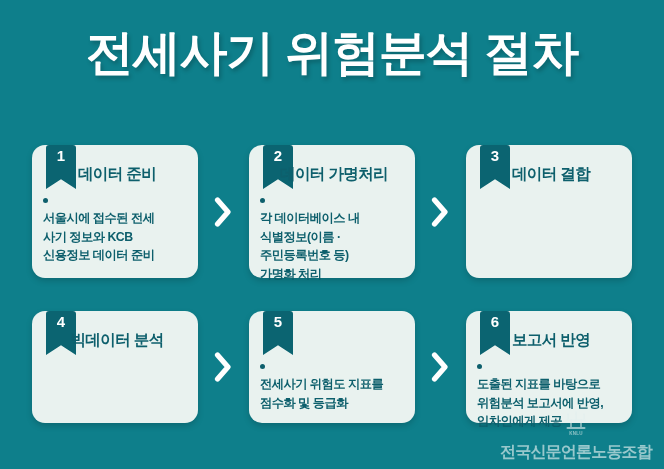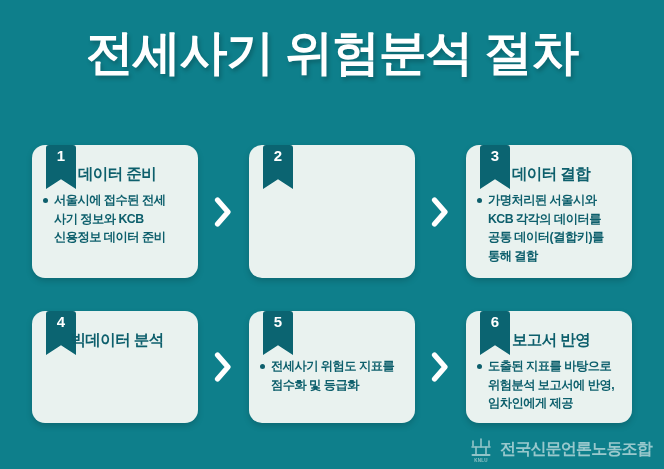--- a/index.html
+++ b/index.html
@@ -108,20 +108,21 @@
     white-space: nowrap;
   }
 
   .card-body {
     position: absolute;
     top: 46px;
     left: 11px;
     right: 9px;
     display: flex;
     gap: 6px;
+    flex-direction: column;
   }
   .bullet {
     flex: 0 0 auto;
     width: 5px;
     height: 5px;
     margin-top: 7px;
     border-radius: 50%;
     background: #0d5f6c;
   }
   .card-desc {
@@ -148,20 +149,21 @@
 
   
   .watermark {
     position: absolute;
     right: 12px;
     bottom: 6px;
     display: flex;
     align-items: center;
     gap: 6px;
     opacity: 0.62;
+    flex-direction: column;
   }
   .wm-mark {
     width: 26px;
     height: 28px;
     position: relative;
     display: flex;
     flex-direction: column;
     align-items: center;
     justify-content: flex-end;
     color: #e3efee;
@@ -211,40 +213,41 @@
       <div class="arrow">
         <svg width="19" height="30" viewBox="0 0 19 30" aria-hidden="true">
           <path d="M3.5 3 L14 15 L3.5 27" fill="none" stroke="#ffffff" stroke-width="5.2" stroke-linecap="round" stroke-linejoin="round"></path>
         </svg>
       </div>
 
       <div class="card">
         <div class="ribbon">
           <span class="ribbon-num">2</span>
         </div>
+        <div class="card-title">데이터 가명처리</div>
+        <div class="card-body">
+          <span class="bullet"></span>
+          <span class="card-desc">각 데이터베이스 내
+식별정보(이름 ·
+주민등록번호 등)
+가명화 처리</span>
+        </div>
       </div>
 
       <div class="arrow">
         <svg width="19" height="30" viewBox="0 0 19 30" aria-hidden="true">
           <path d="M3.5 3 L14 15 L3.5 27" fill="none" stroke="#ffffff" stroke-width="5.2" stroke-linecap="round" stroke-linejoin="round"></path>
         </svg>
       </div>
 
       <div class="card">
         <div class="ribbon">
           <span class="ribbon-num">3</span>
         </div>
         <div class="card-title">데이터 결합</div>
-        <div class="card-body">
-          <span class="bullet"></span>
-          <span class="card-desc">가명처리된 서울시와
-KCB 각각의 데이터를
-공통 데이터(결합키)를
-통해 결합</span>
-        </div>
       </div>
 
     </div>
 
     <div class="row row-2">
 
       <div class="card">
         <div class="ribbon">
           <span class="ribbon-num">4</span>
         </div>

